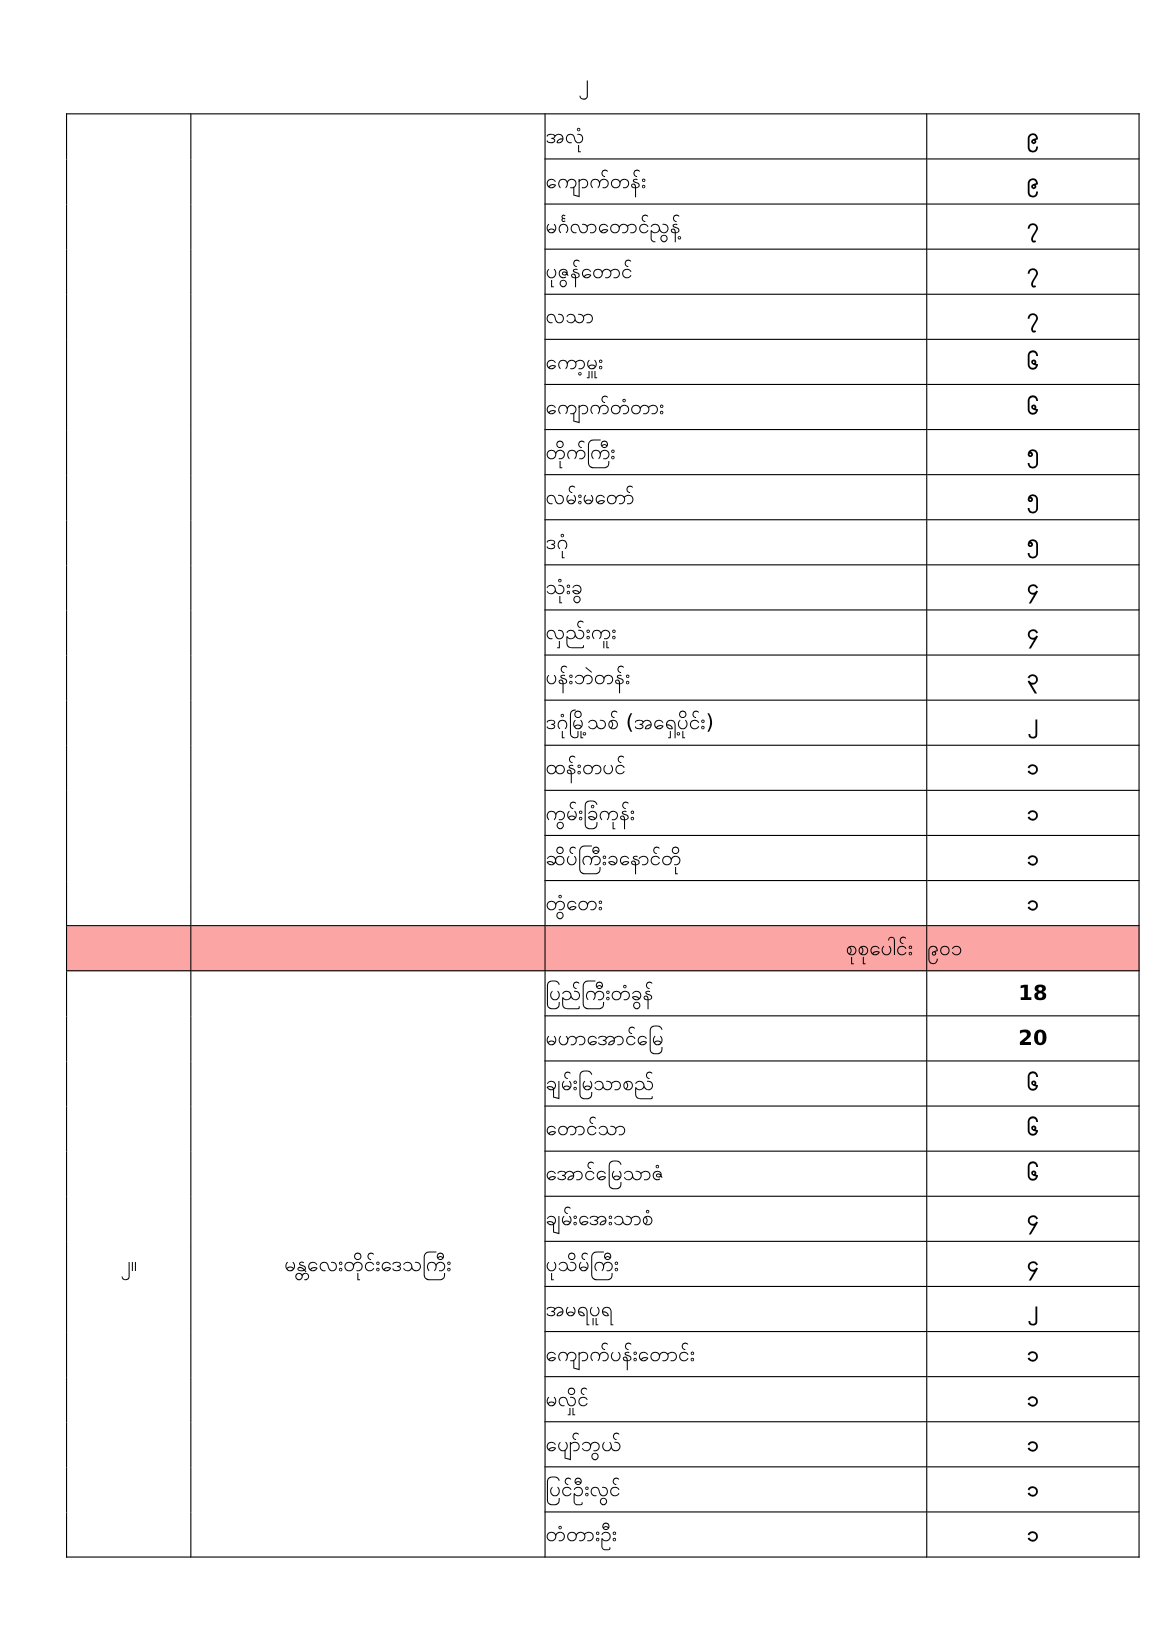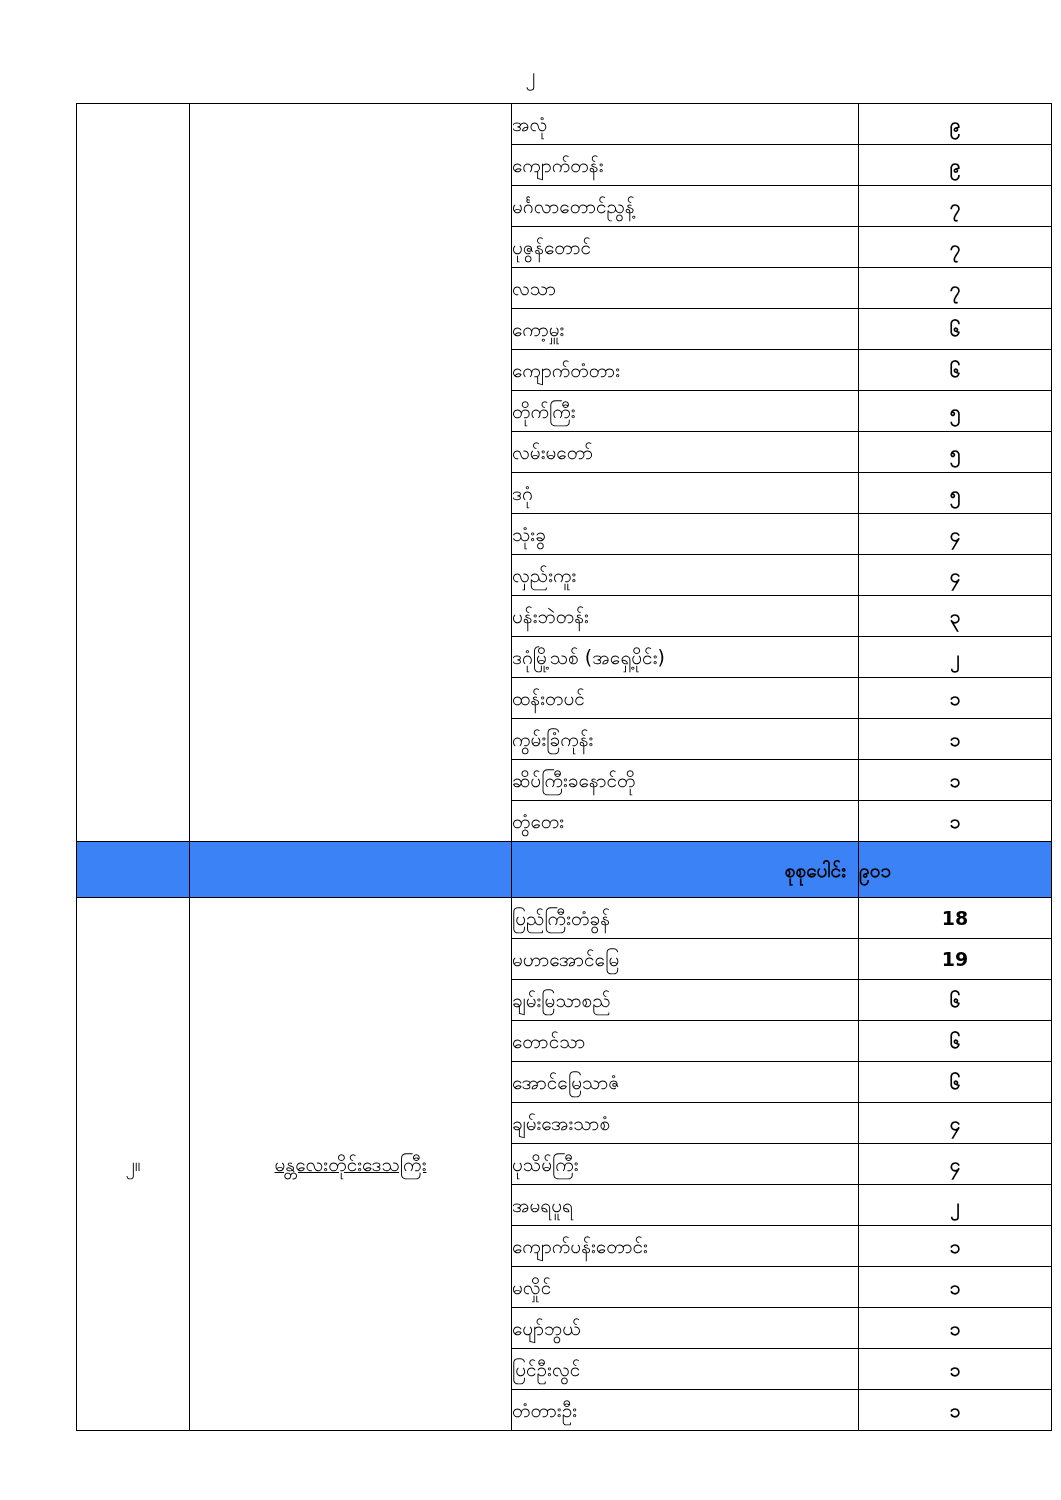--- a/index.html
+++ b/index.html
@@ -26,21 +26,21 @@
     top: 62px;
     left: 0;
     width: 1061px;
     text-align: center;
     font-size: 20px;
     line-height: 26px;
   }
   .table-wrap {
     position: absolute;
     top: 103px;
-    left: 76px;
+    left: 60px;
     width: 975px;
   }
   table.data {
     border-collapse: collapse;
     width: 975px;
     table-layout: fixed;
   }
   table.data td {
     border: 1px solid #000000;
     padding: 0;
@@ -56,34 +56,33 @@
   .col-count { width: 193px; }
 
   td.no-cell {
     text-align: center;
     vertical-align: middle;
   }
   td.region-cell {
     text-align: center;
     vertical-align: middle;
     padding: 0 6px;
-    text-decoration: underline;
   }
   td.town-cell {
     text-align: left;
     padding-left: 14px;
   }
   td.count-cell {
     text-align: center;
     font-weight: bold;
   }
   tr.total-row td {
-    background: #3b82f6;
-    font-weight: bold;
-    height: 56px;
+    background: #fca5a5;
+    font-weight: normal;
+    height: 41px;
   }
   tr.total-row td.total-label {
     text-align: right;
     padding-right: 12px;
   }
   tr.total-row td.total-count {
     text-align: left;
   }
 </style>
 </head>
@@ -186,21 +185,21 @@
         </tr>
 
         <tr>
           <td class="no-cell" rowspan="13">၂။</td>
           <td class="region-cell" rowspan="13">မန္တလေးတိုင်းဒေသကြီး</td>
           <td class="town-cell">ပြည်ကြီးတံခွန်</td>
           <td class="count-cell">18</td>
         </tr>
         <tr>
           <td class="town-cell">မဟာအောင်မြေ</td>
-          <td class="count-cell">19</td>
+          <td class="count-cell">20</td>
         </tr>
         <tr>
           <td class="town-cell">ချမ်းမြသာစည်</td>
           <td class="count-cell">၆</td>
         </tr>
         <tr>
           <td class="town-cell">တောင်သာ</td>
           <td class="count-cell">၆</td>
         </tr>
         <tr>

